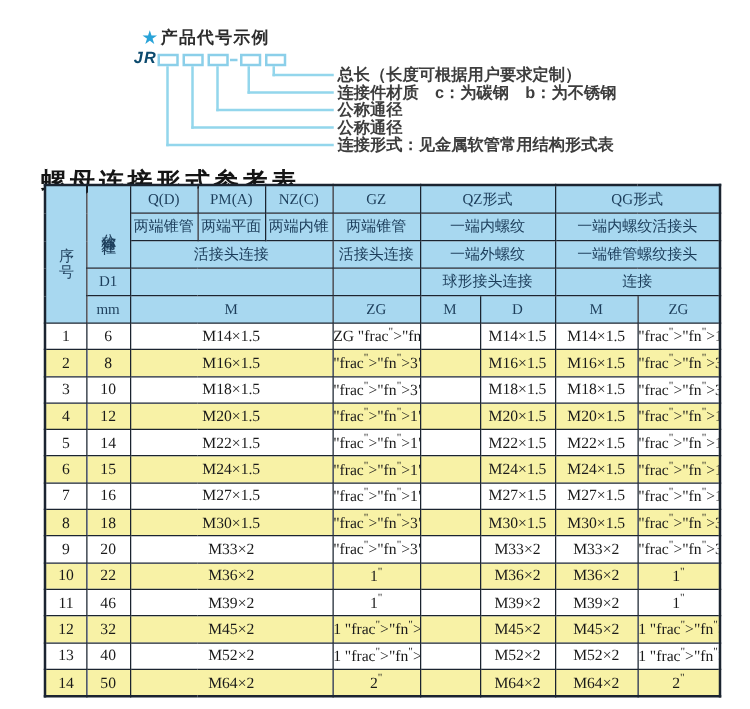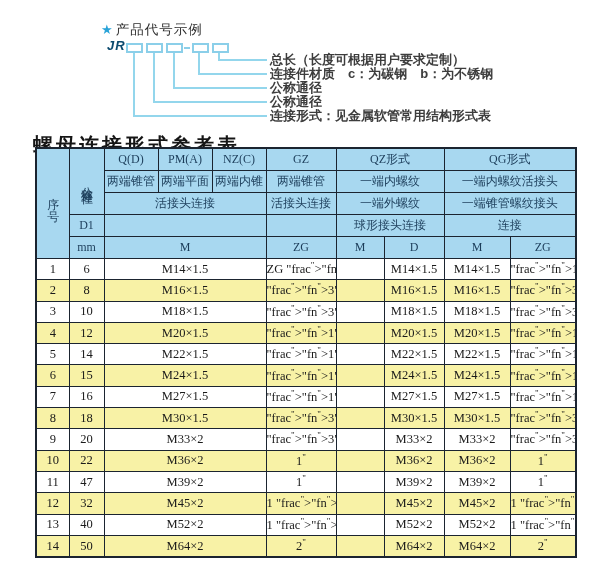--- a/index.html
+++ b/index.html
@@ -1,21 +1,21 @@
 <!DOCTYPE html>
 <html><head>
 <meta charset="utf-8">
 <style>
   html,body{margin:0;padding:0;background:#fff;}
   .page{position:relative;width:600px;height:567px;background:#ffffff;overflow:hidden;
         font-family:"Liberation Sans",sans-serif;}
 
   
   .diagram{position:absolute;left:0;top:0;width:600px;height:125px;}
-  .star-line{position:absolute;left:101px;top:21px;font-size:13.5px;font-weight:400;color:#2c2c2c;letter-spacing:1px;}
+  .star-line{position:absolute;left:114px;top:21px;font-size:13.5px;font-weight:700;color:#2c2c2c;letter-spacing:1px;}
   .star{color:#29a3d8;margin-right:2px;font-size:13px;}
   .jr{position:absolute;left:107px;top:38px;font-size:13px;font-weight:700;color:#0c4a6e;letter-spacing:1px;font-style:italic;}
   .codebox{position:absolute;top:43px;width:13px;height:6px;border:2px solid #8bcfe9;background:#fff;}
   .b1{left:126px}.b2{left:146px}.b3{left:166px}.b4{left:192px}.b5{left:212px}
   .dashseg{position:absolute;left:184px;top:47px;width:6px;height:2px;background:#8bcfe9;}
   .vline{position:absolute;width:2px;background:#93d6ec;}
   .hline{position:absolute;height:2px;background:#93d6ec;}
   .v1{left:133px;top:53px;height:64px}.v2{left:153px;top:53px;height:50px}
   .v3{left:173px;top:53px;height:36px}.v4{left:198px;top:53px;height:22px}
   .v5{left:218px;top:53px;height:8px}
@@ -231,21 +231,21 @@
           <td>22</td>
           <td colspan="3">M36×2</td>
           <td>1<span class="q">"</span></td>
           <td></td>
           <td>M36×2</td>
           <td>M36×2</td>
           <td>1<span class="q">"</span></td>
         </tr>
         <tr>
           <td>11</td>
-          <td>47</td>
+          <td>46</td>
           <td colspan="3">M39×2</td>
           <td>1<span class="q">"</span></td>
           <td></td>
           <td>M39×2</td>
           <td>M39×2</td>
           <td>1<span class="q">"</span></td>
         </tr>
         <tr class="alt">
           <td>12</td>
           <td>32</td>

